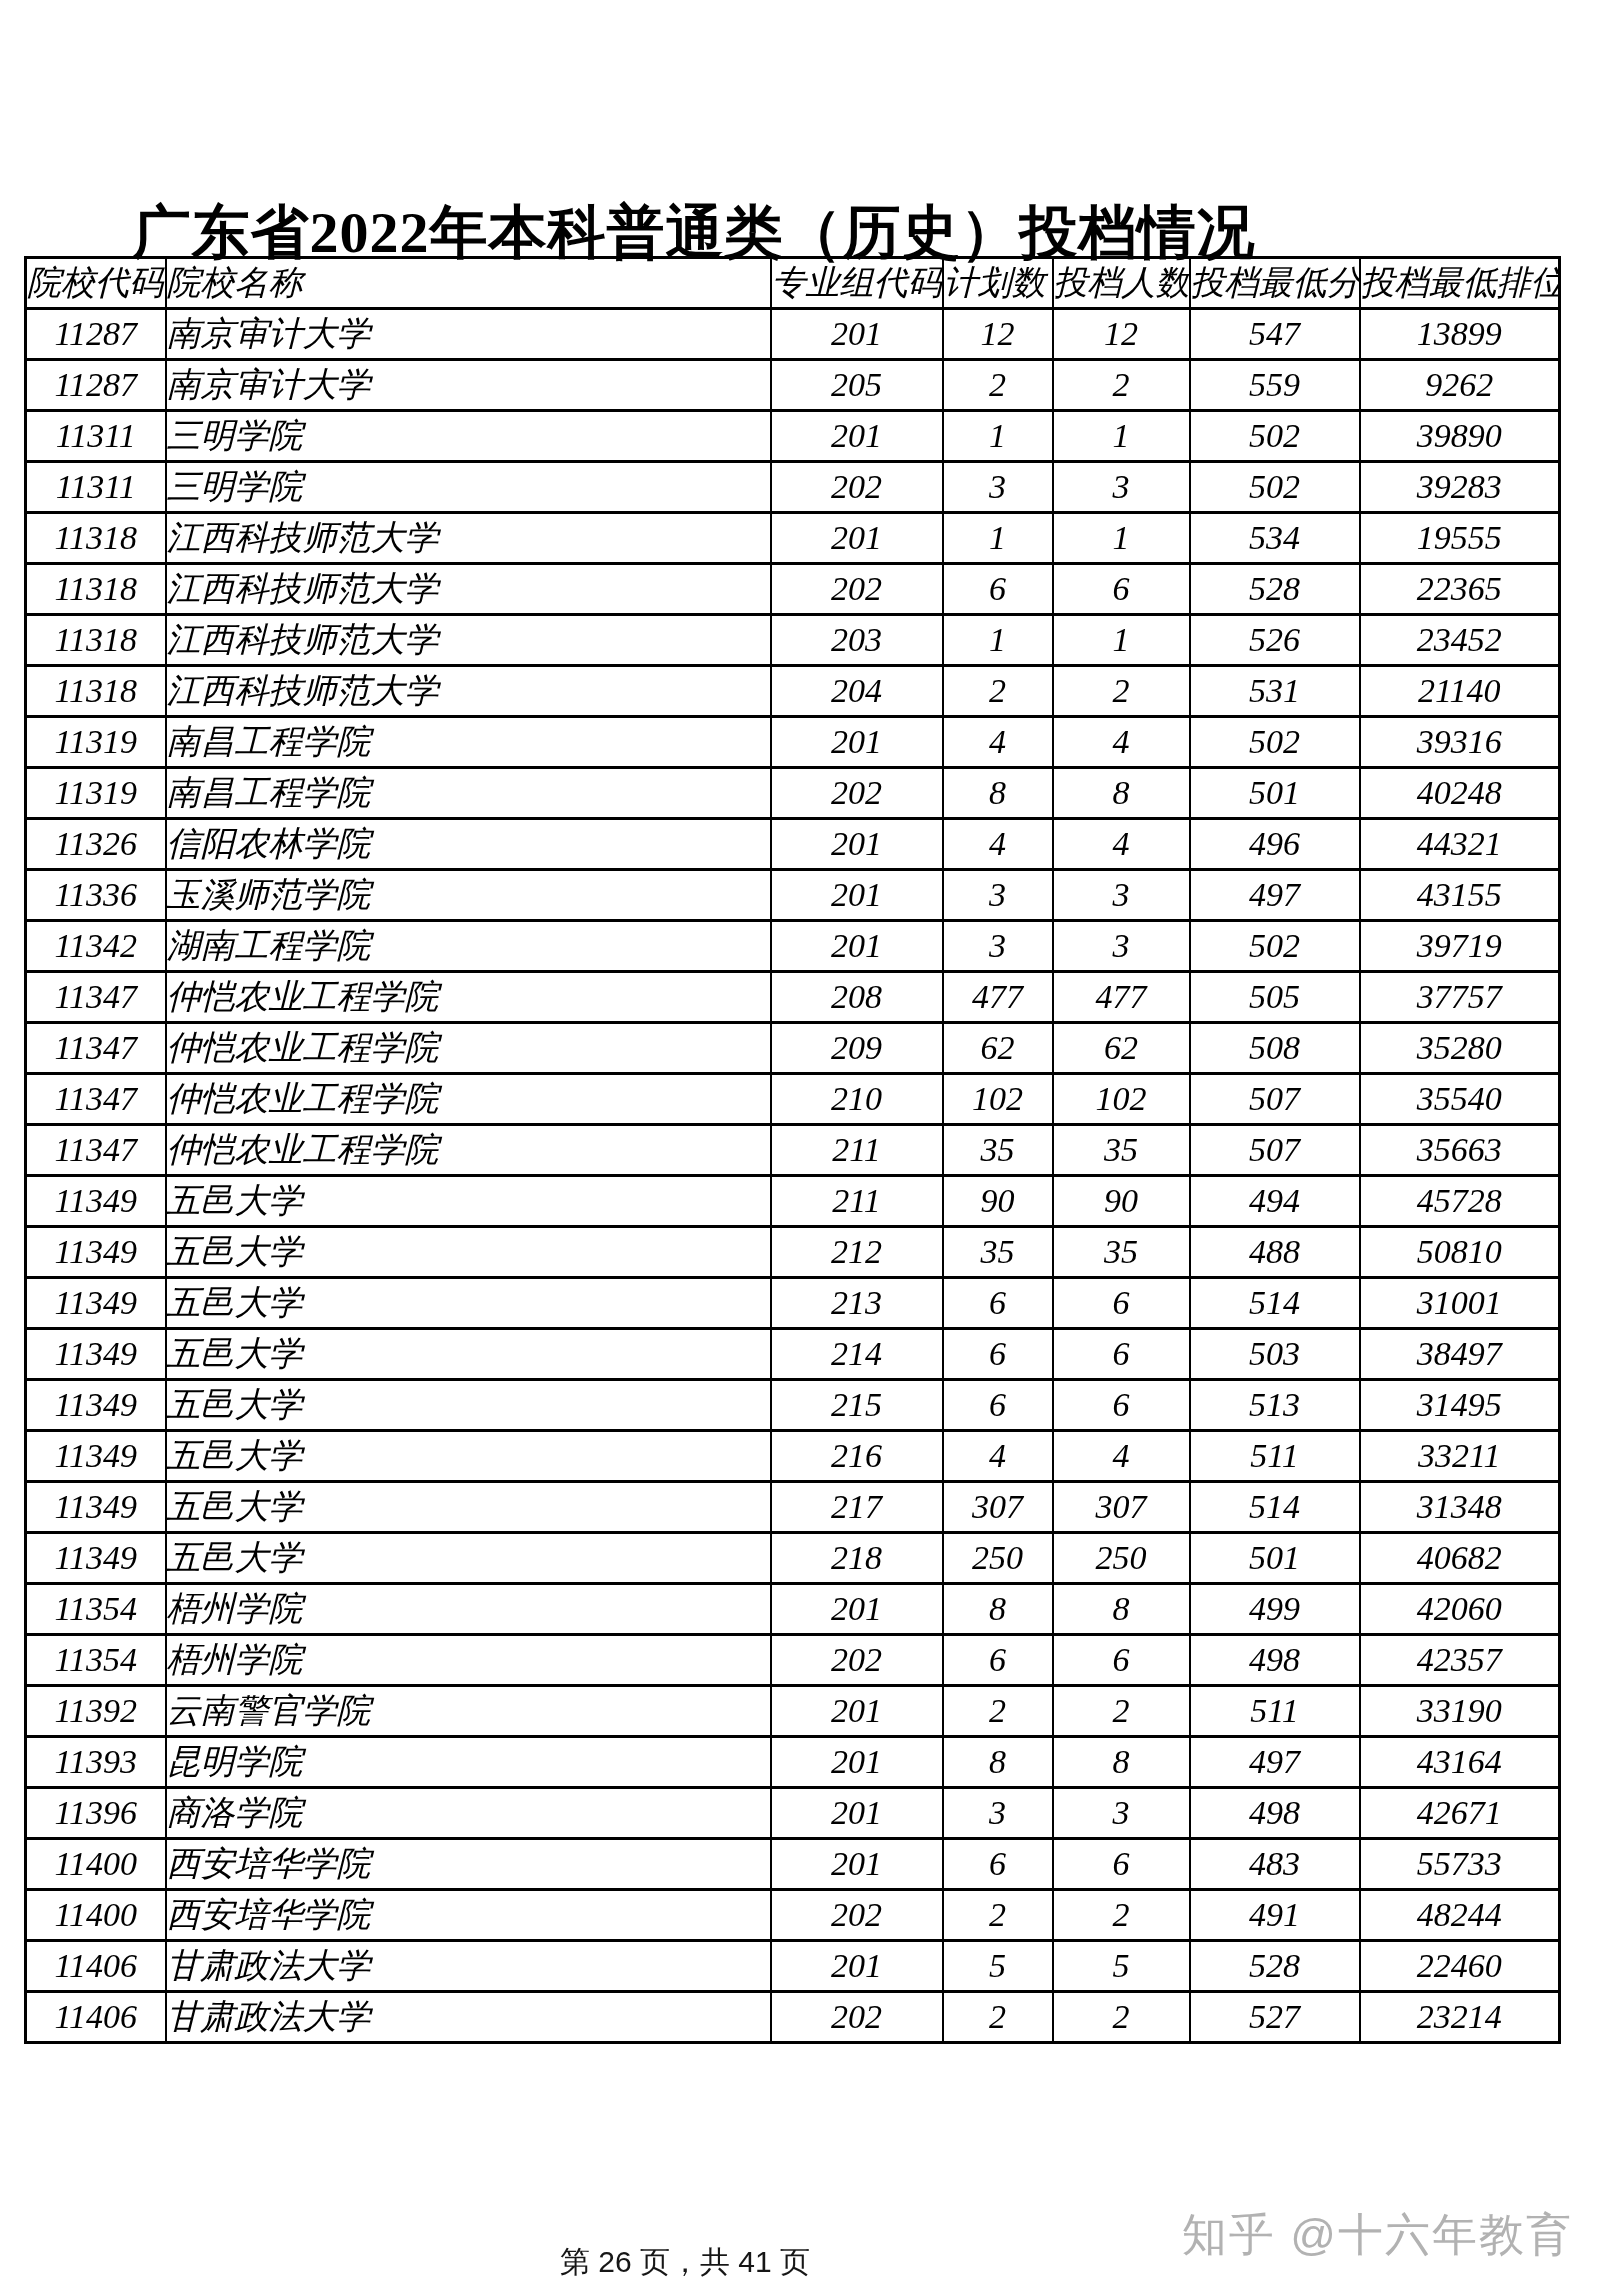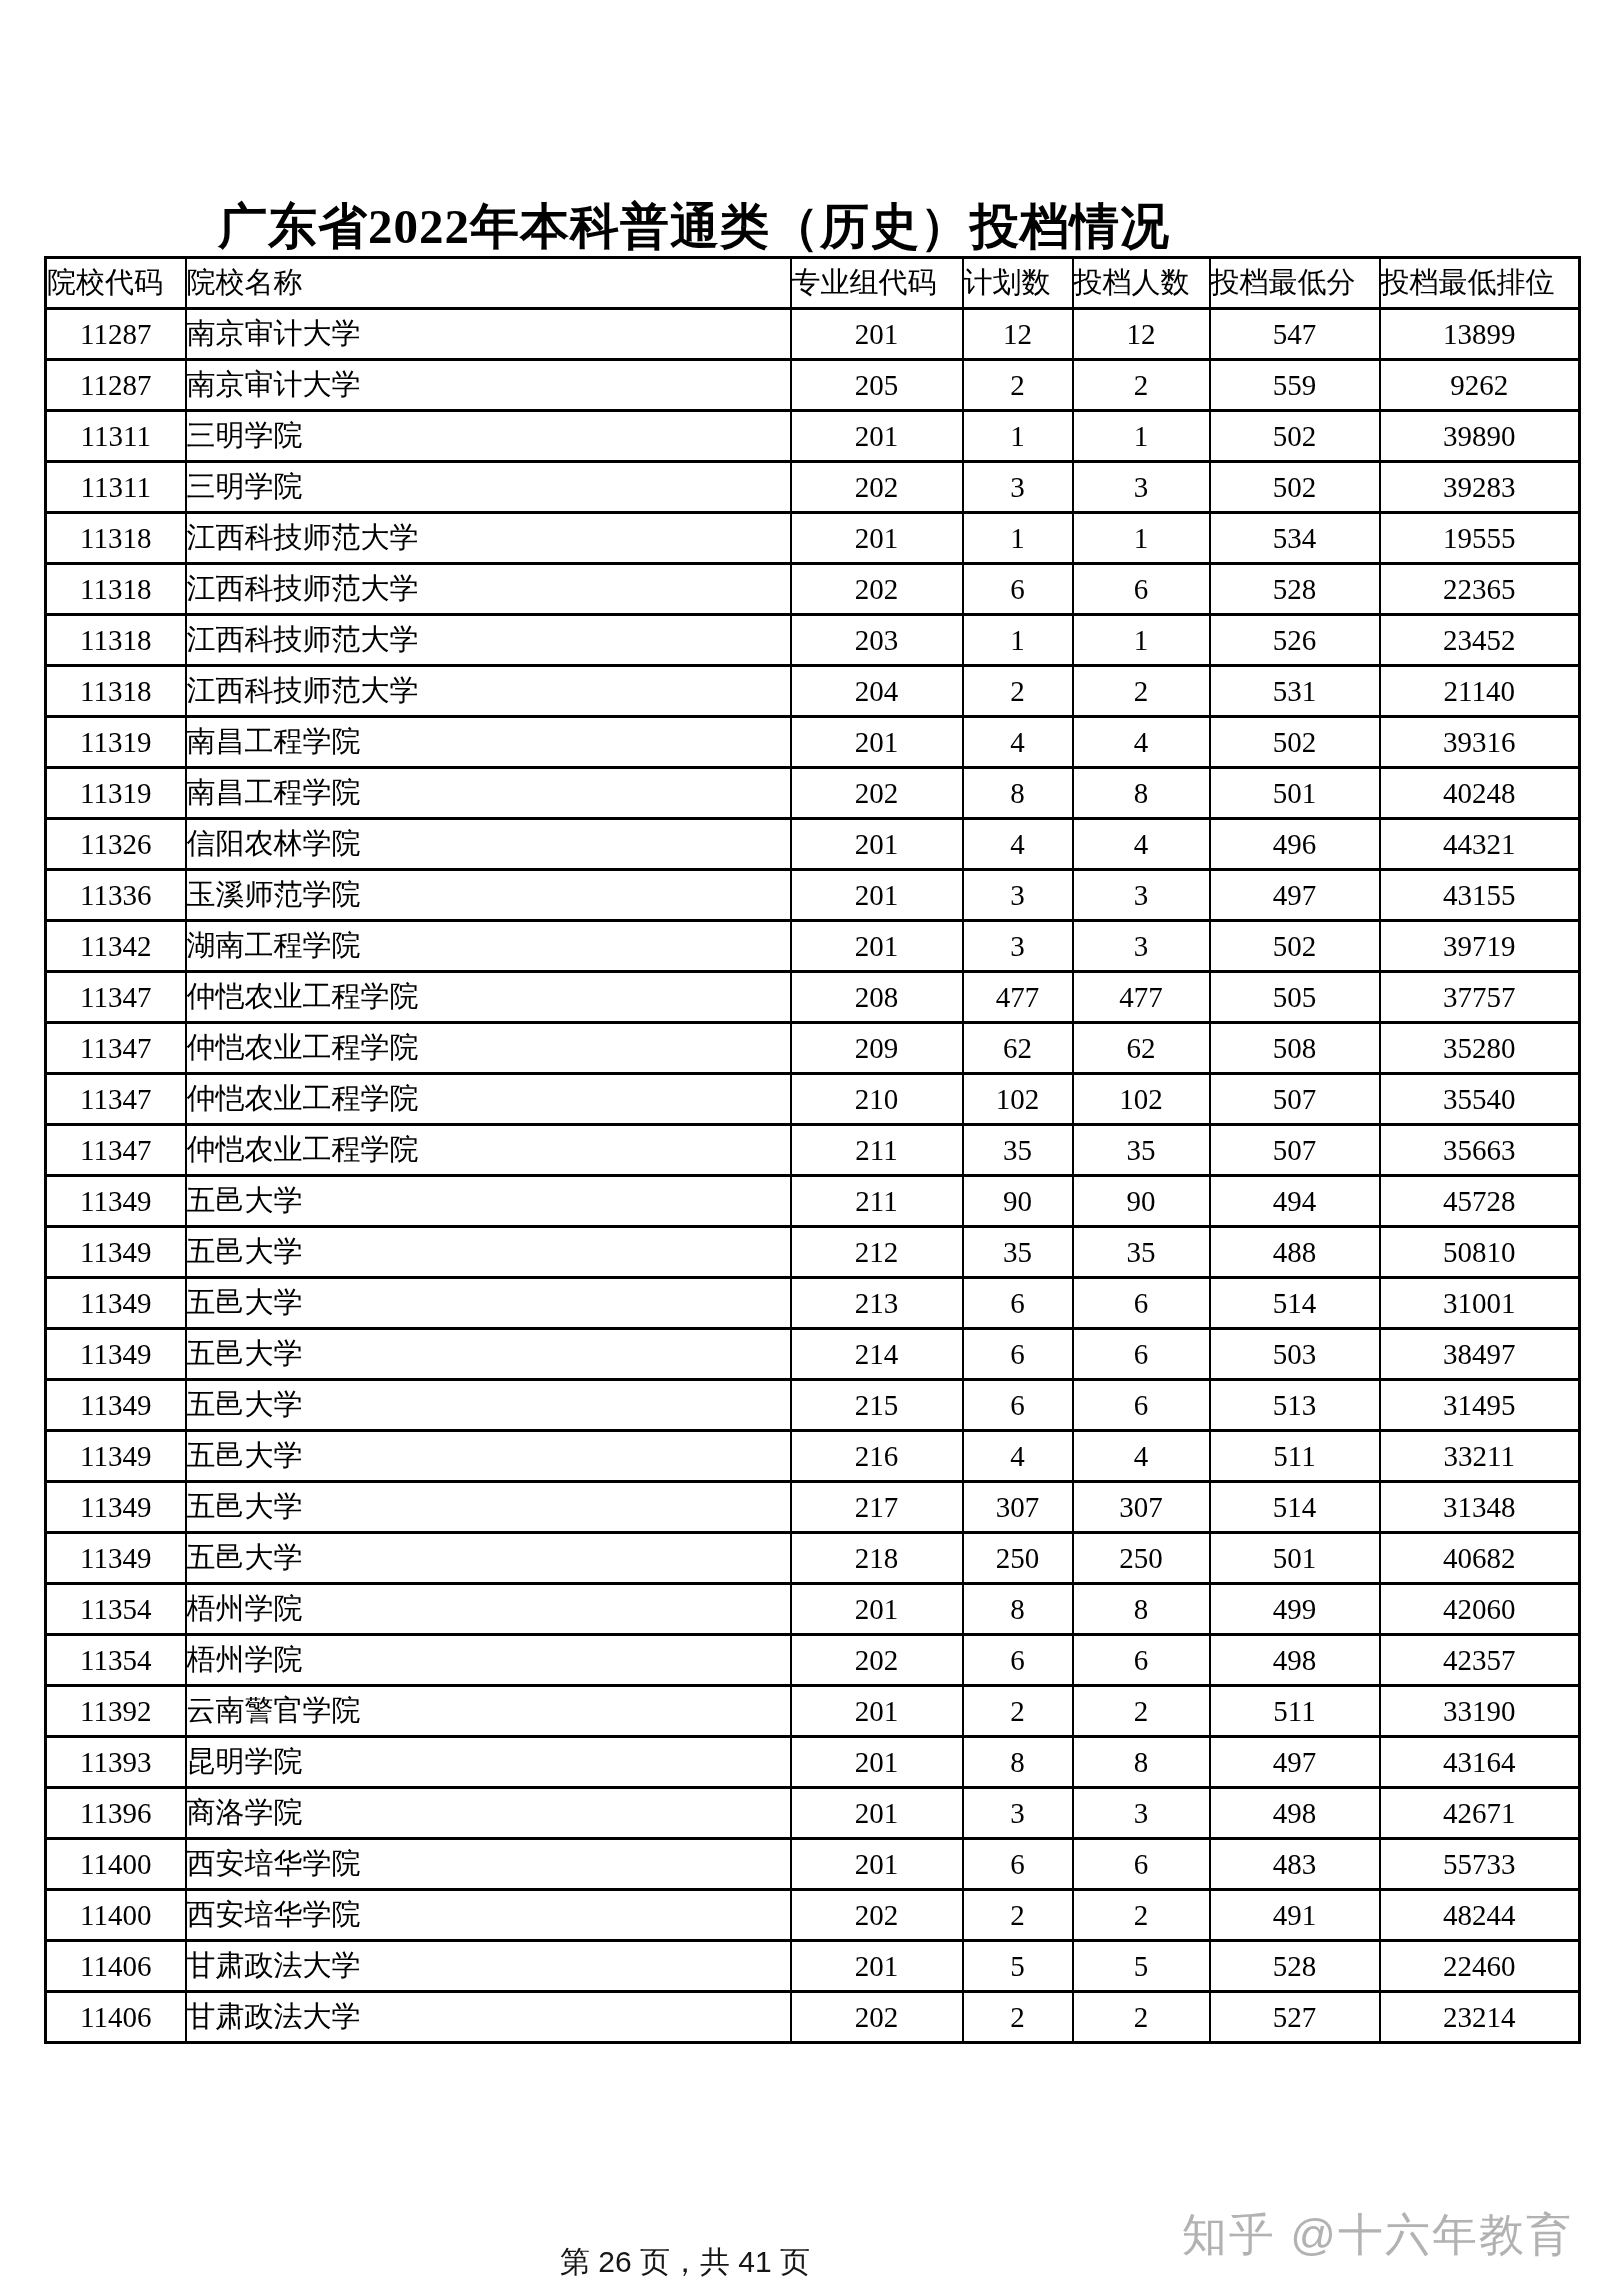--- a/index.html
+++ b/index.html
@@ -14,35 +14,36 @@
     font-family: "Liberation Serif", "DejaVu Serif", serif;
     color: #000;
     overflow: hidden;
   }
   .page-title {
     position: absolute;
     top: 194px;
     left: 0;
     width: 1388px;
     text-align: center;
-    font-size: 49px;
+    font-size: 58px;
     font-weight: bold;
     letter-spacing: 1px;
     font-family: "Liberation Serif", "DejaVu Serif", serif;
     white-space: nowrap;
   }
   table.score-table {
     position: absolute;
-    left: 44px;
+    left: 24px;
     top: 256px;
     width: 1533px;
     border-collapse: collapse;
     table-layout: fixed;
-    font-size: 29px;
+    font-size: 34px;
     font-family: "Liberation Serif", "DejaVu Serif", serif;
+    font-style: italic;
   }
   table.score-table th,
   table.score-table td {
     border-left: 2.9px solid #000;
     border-right: 2.9px solid #000;
     border-top: 3.9px solid #000;
     border-bottom: 3.9px solid #000;
     padding: 0;
     overflow: hidden;
     white-space: nowrap;

